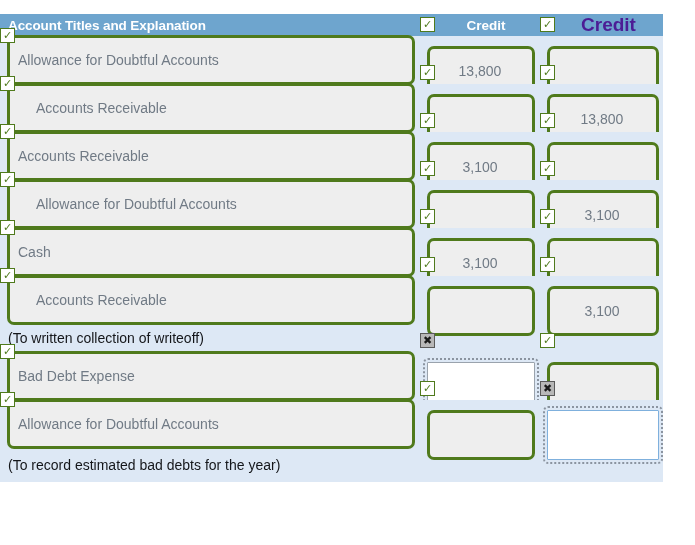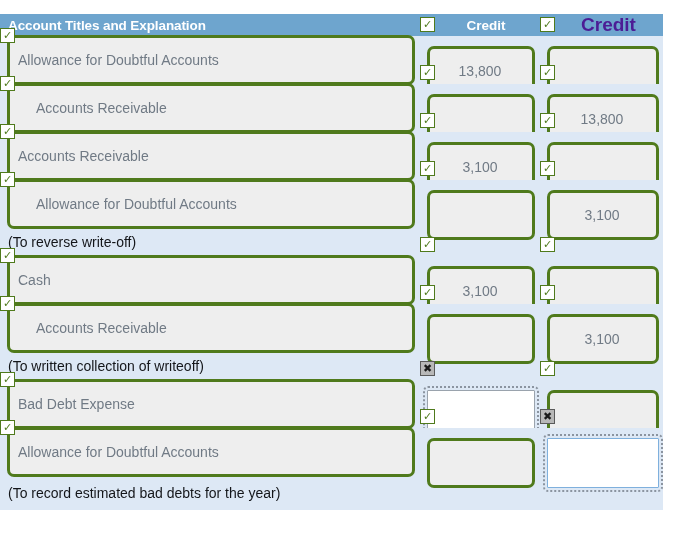--- a/index.html
+++ b/index.html
@@ -201,21 +201,20 @@
         <div class="cell c-account">
           <div class="fieldwrap"><input type="text" class="inp indent" readonly="" value="Allowance for Doubtful Accounts" style=""><div class="badge ok">✓</div></div>
         </div>
         <div class="cell c-debit">
           <div class="fieldwrap"><input type="text" class="inp num" readonly="" style=""><div class="badge ok">✓</div></div>
         </div>
         <div class="cell c-credit">
           <div class="fieldwrap"><input type="text" class="inp num" readonly="" value="3,100" style=""><div class="badge ok">✓</div></div>
         </div>
       </div>
-      <div class="jexpl">(To reverse write-off)</div>
       <div class="jrow">
         <div class="cell c-account">
           <div class="fieldwrap"><input type="text" class="inp" readonly="" value="Cash" style=""><div class="badge ok">✓</div></div>
         </div>
         <div class="cell c-debit">
           <div class="fieldwrap"><input type="text" class="inp num" readonly="" value="3,100" style=""><div class="badge ok">✓</div></div>
         </div>
         <div class="cell c-credit">
           <div class="fieldwrap"><input type="text" class="inp num" readonly="" style=""><div class="badge ok">✓</div></div>
         </div>

